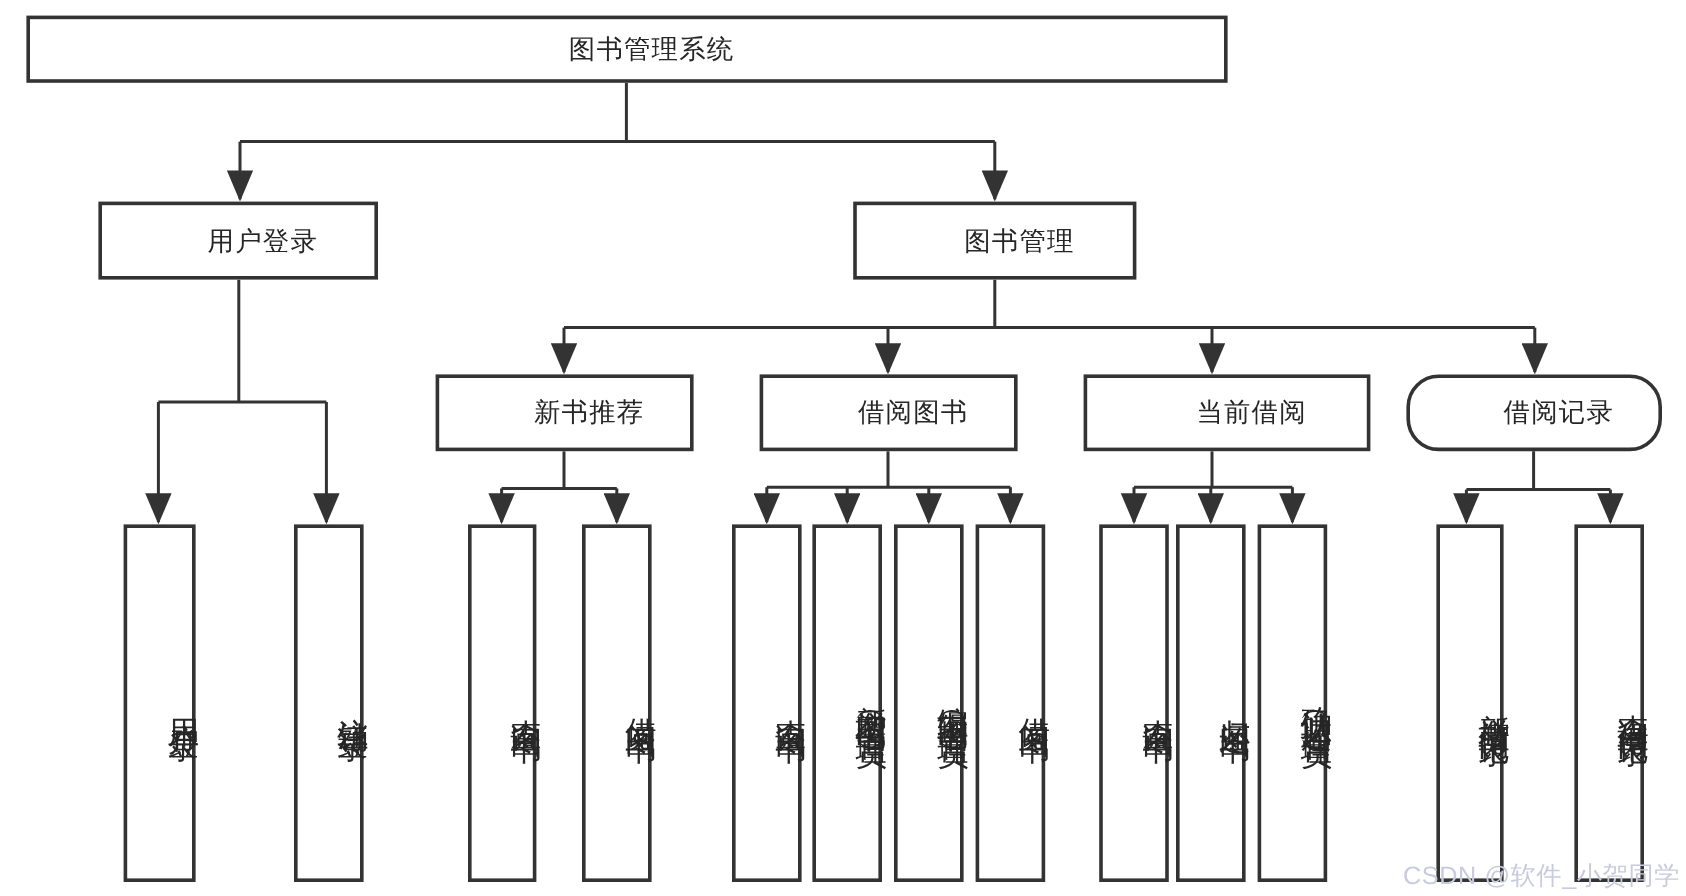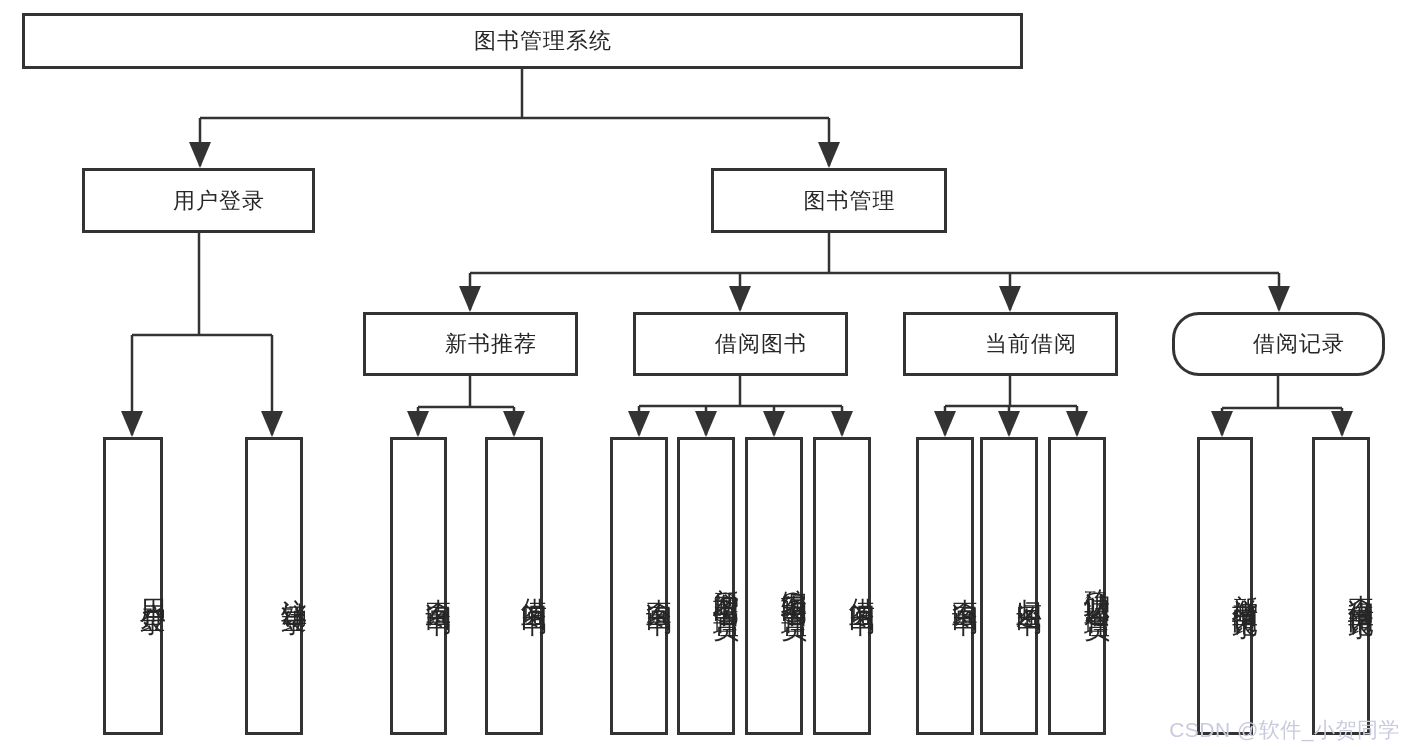--- a/index.html
+++ b/index.html
@@ -128,21 +128,21 @@
   <div class="node node-h" style="left:363px; top:312px; width:215px; height:64px;">
     <span>新书推荐</span>
   </div>
 
   <div class="node node-h" style="left:711px; top:168px; width:236px; height:65px;">
     <span>图书管理</span>
   </div>
   <div class="node node-h" style="left:633px; top:312px; width:215px; height:64px;">
     <span>借阅图书</span>
   </div>
-  <div class="node node-h" style="left:903px; top:312px; width:215px; height:64px;">
+  <div class="node node-h" style="left:903px; top:312px; width:239px; height:64px;">
     <span>当前借阅</span>
   </div>
   <div class="node node-h" style="left:1172px; top:312px; width:213px; height:64px;border-radius:27px;">
     <span>借阅记录</span>
   </div>
 
   <div class="node leaf" style="left:103px; top:437px; width:60px; height:298px;">
     <span class="vtext">用户登录</span>
   </div>
   <div class="node leaf" style="left:245px; top:437px; width:58px; height:298px;">

